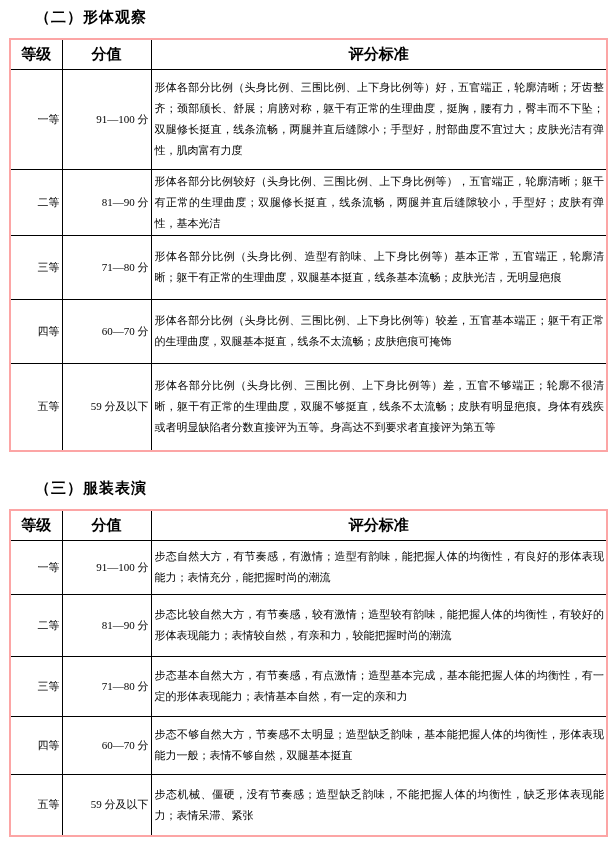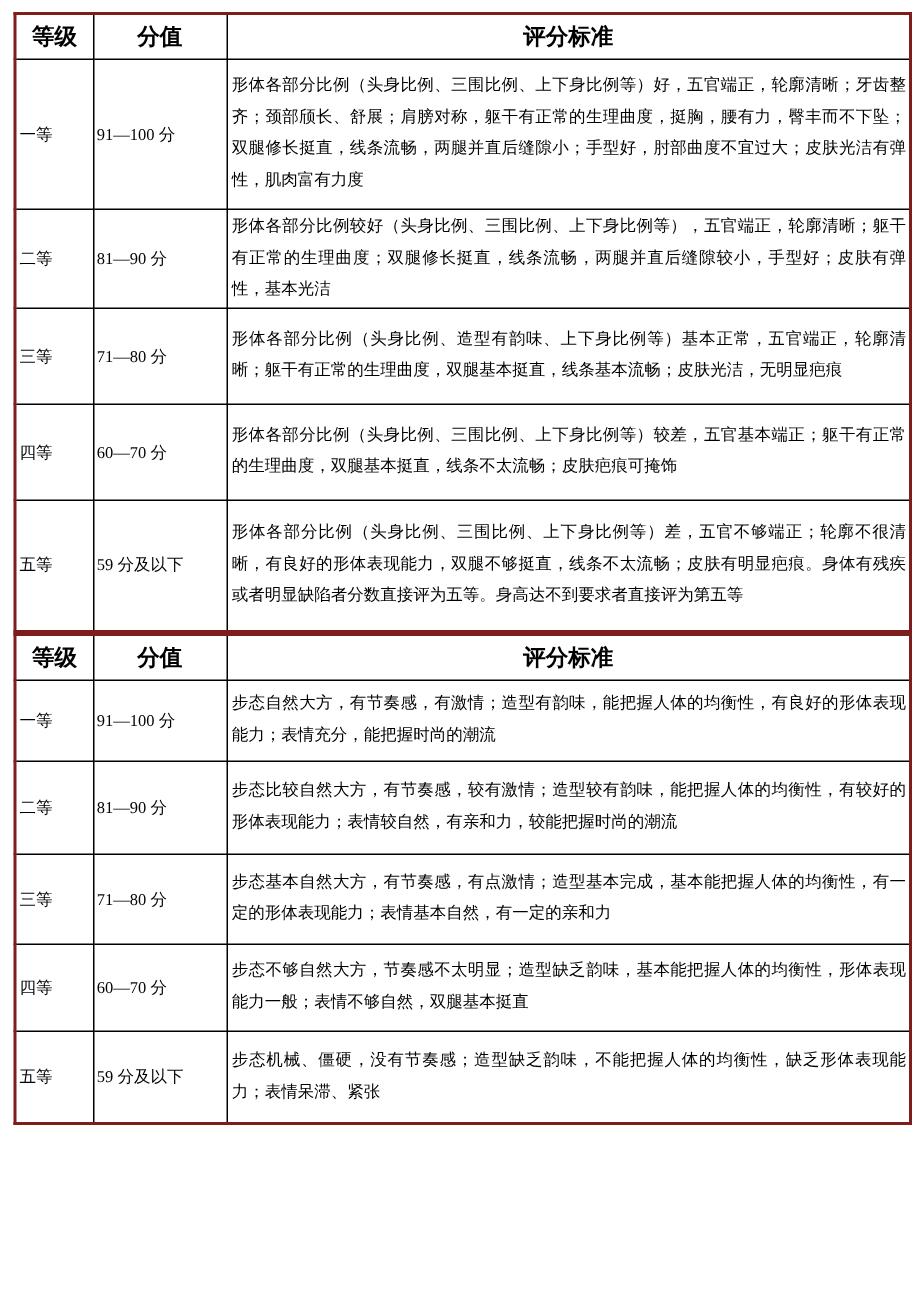--- a/index.html
+++ b/index.html
@@ -21,55 +21,56 @@
     font-size: 15px;
     line-height: 18px;
     margin-left: 26px;
     letter-spacing: 1px;
   }
   .section-2 .section-title { margin-top: 27px; }
   table.grading-table {
     border-collapse: collapse;
     table-layout: fixed;
     width: 597px;
-    margin-top: 0;
-    border: 2px solid #7f1d1d;
+    margin-top: 12px;
+    border: 2px solid #fca5a5;
   }
   table.grading-table th,
   table.grading-table td {
     border: 1px solid #000;
     vertical-align: middle;
     font-size: 11px;
   }
   table.grading-table th {
     font-size: 15px;
     font-weight: bold;
     text-align: center;
     height: 30px;
   }
   col.c-grade { width: 52px; }
   col.c-score { width: 89px; }
   col.c-criteria { width: 456px; }
   td.grade-cell, td.score-cell {
-    text-align: left;
+    text-align: right;
     padding: 0 2px;
     white-space: nowrap;
   }
   td.criteria-cell {
     text-align: justify;
     line-height: 21px;
     padding: 1px 2px 1px 3px;
   }
 </style>
 </head>
 <body>
 
 <div class="doc">
 
   <div class="section section-1">
+    <div class="section-title">（二）形体观察</div>
     <table class="grading-table">
       <colgroup>
           <col class="c-grade">
           <col class="c-score">
           <col class="c-criteria">
         </colgroup>
       <tbody>
           <tr>
         <th>等级</th>
         <th>分值</th>
@@ -91,27 +92,28 @@
         <td class="criteria-cell">形体各部分比例（头身比例、造型有韵味、上下身比例等）基本正常，五官端正，轮廓清晰；躯干有正常的生理曲度，双腿基本挺直，线条基本流畅；皮肤光洁，无明显疤痕</td>
       </tr>
       <tr style="height:64px">
         <td class="grade-cell">四等</td>
         <td class="score-cell">60—70 分</td>
         <td class="criteria-cell">形体各部分比例（头身比例、三围比例、上下身比例等）较差，五官基本端正；躯干有正常的生理曲度，双腿基本挺直，线条不太流畅；皮肤疤痕可掩饰</td>
       </tr>
       <tr style="height:88px">
         <td class="grade-cell">五等</td>
         <td class="score-cell">59 分及以下</td>
-        <td class="criteria-cell">形体各部分比例（头身比例、三围比例、上下身比例等）差，五官不够端正；轮廓不很清晰，有良好的形体表现能力，双腿不够挺直，线条不太流畅；皮肤有明显疤痕。身体有残疾或者明显缺陷者分数直接评为五等。身高达不到要求者直接评为第五等</td>
+        <td class="criteria-cell">形体各部分比例（头身比例、三围比例、上下身比例等）差，五官不够端正；轮廓不很清晰，躯干有正常的生理曲度，双腿不够挺直，线条不太流畅；皮肤有明显疤痕。身体有残疾或者明显缺陷者分数直接评为五等。身高达不到要求者直接评为第五等</td>
       </tr>
     </tbody>
       </table>
   </div>
 
   <div class="section section-2">
+    <div class="section-title">（三）服装表演</div>
     <table class="grading-table">
       <colgroup>
           <col class="c-grade">
           <col class="c-score">
           <col class="c-criteria">
         </colgroup>
       <tbody>
           <tr>
         <th>等级</th>
         <th>分值</th>

